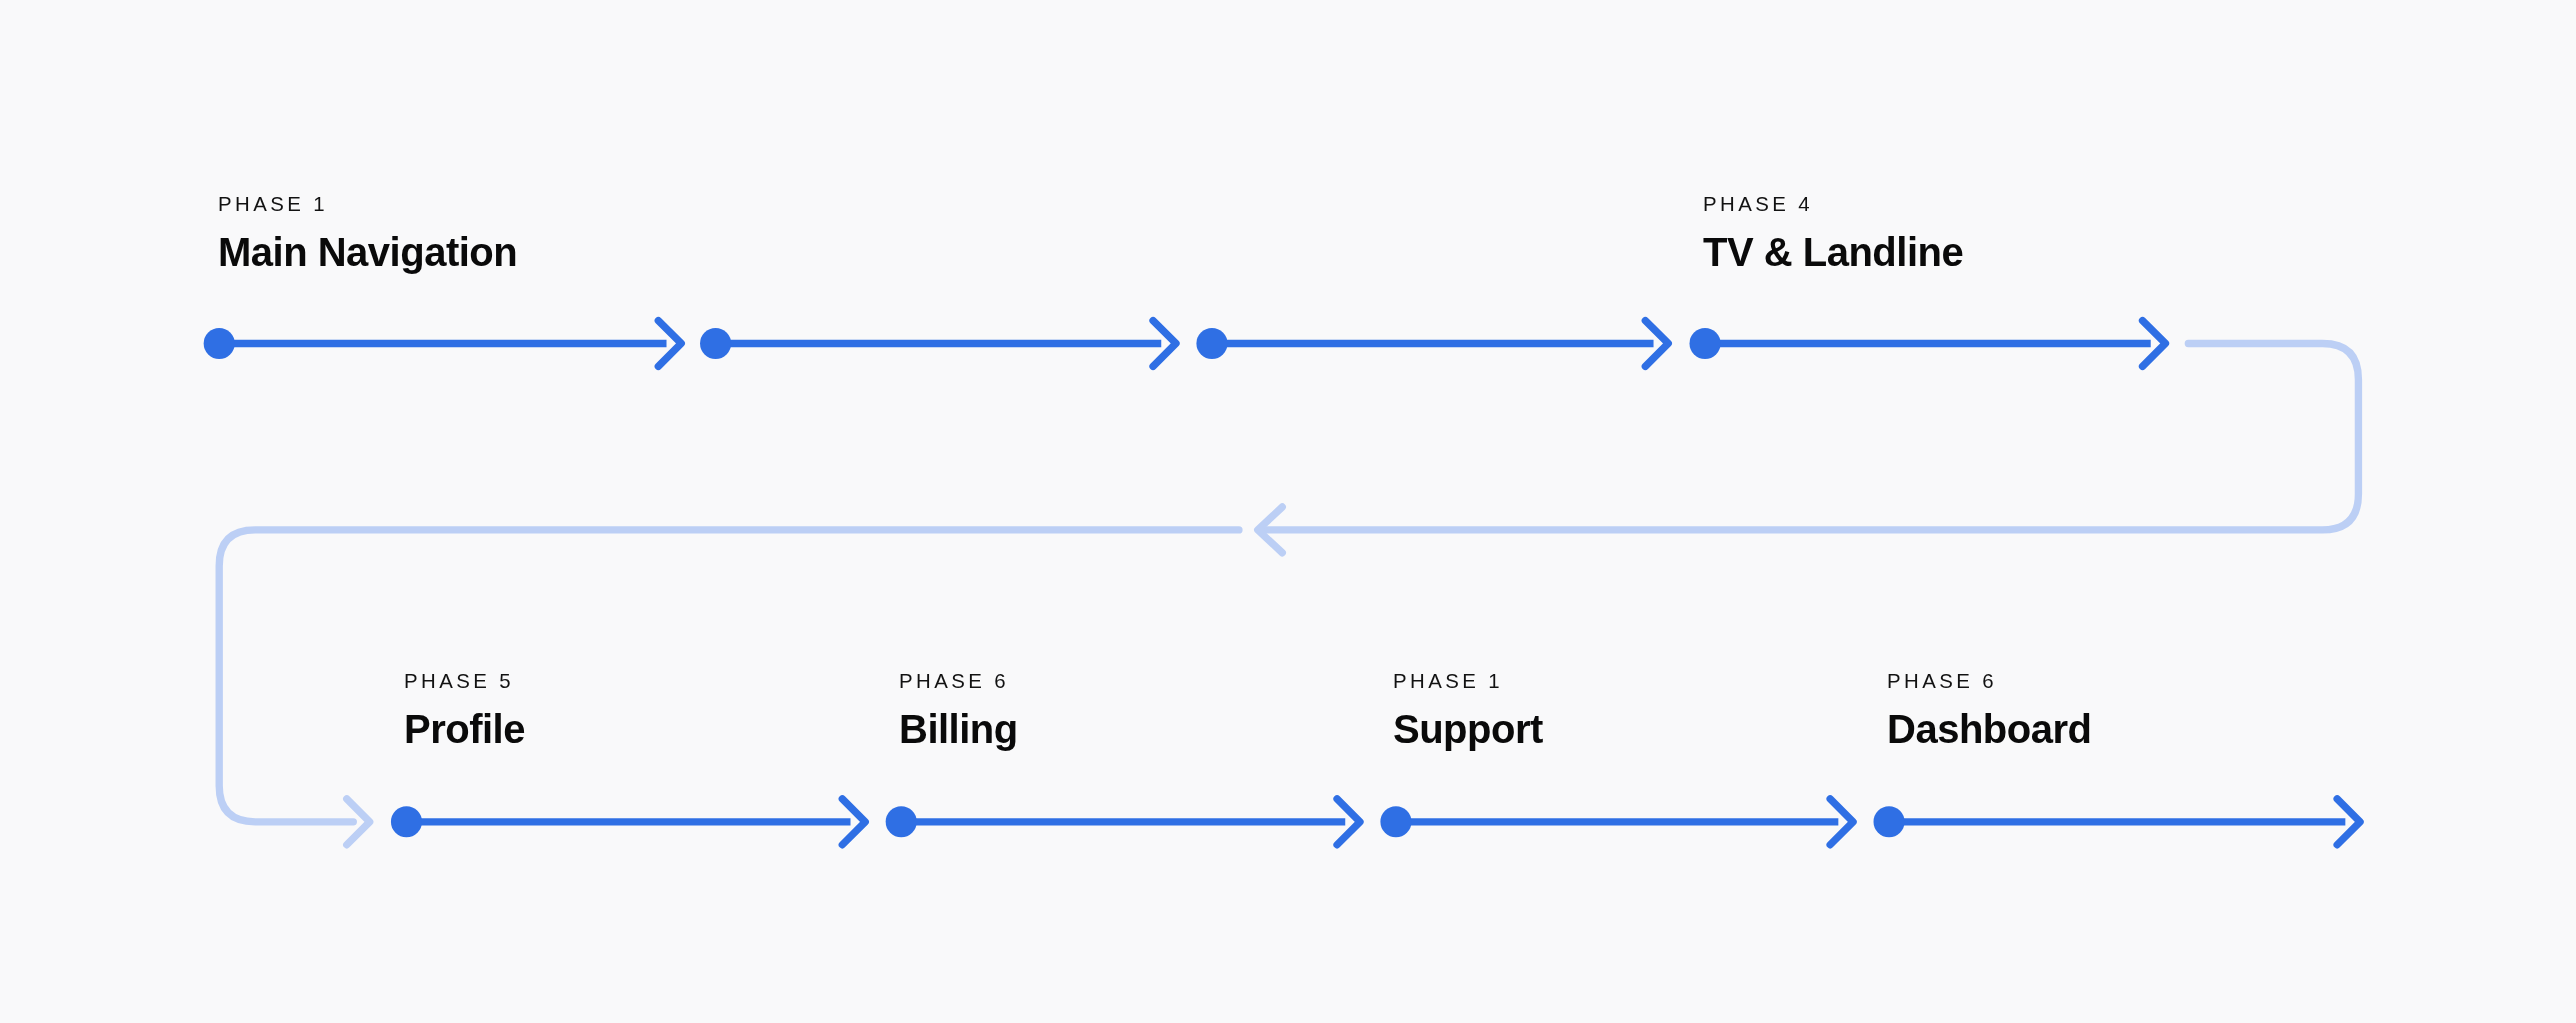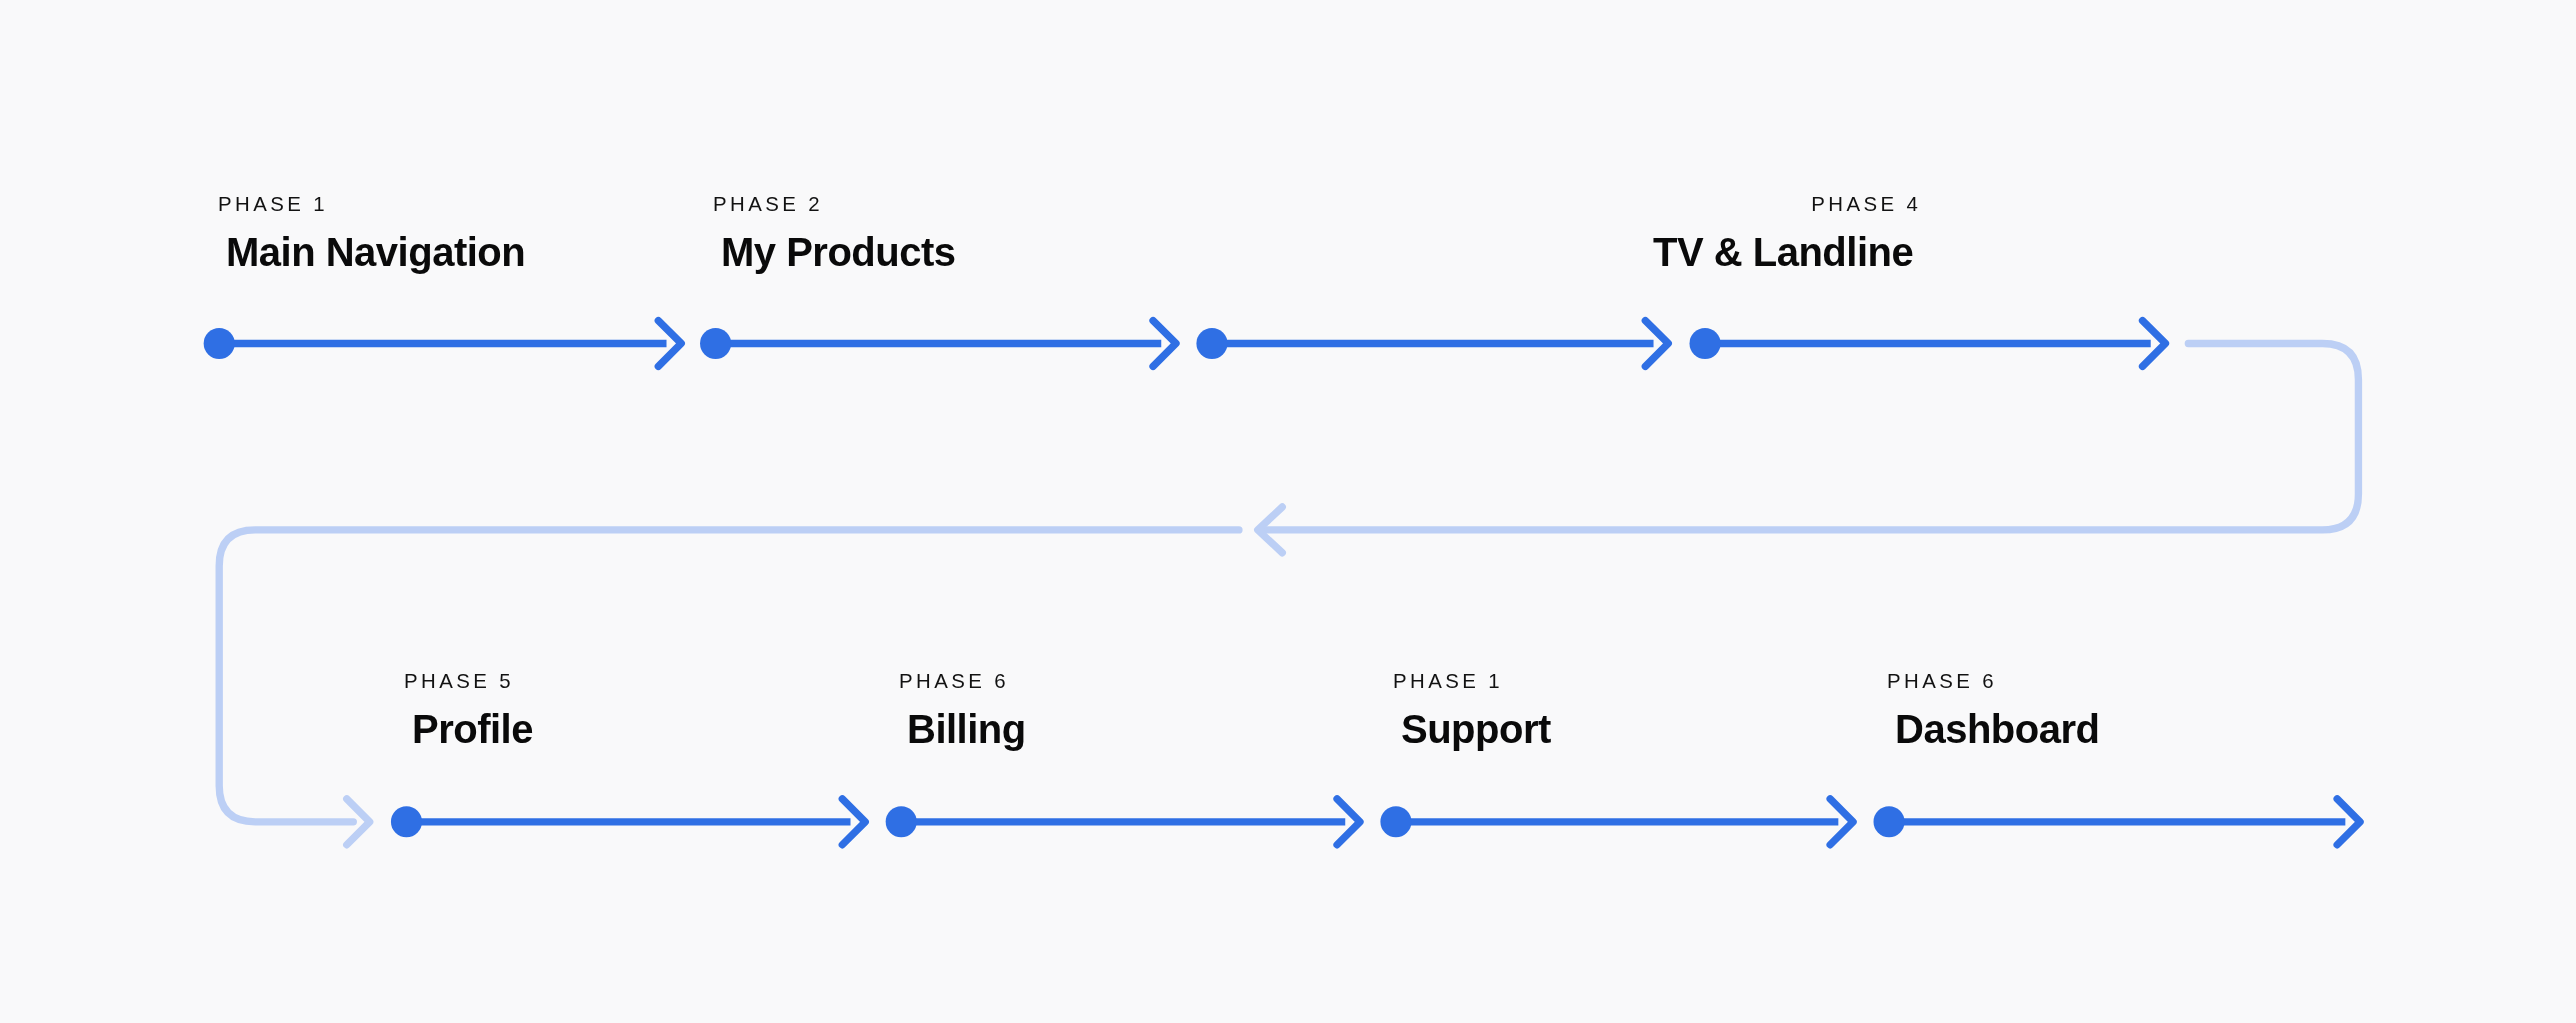--- a/index.html
+++ b/index.html
@@ -43,21 +43,21 @@
     margin: 0 0 18px 0;
     display: block;
   }
   .phase-title {
     font-family: "Liberation Sans", "DejaVu Sans", sans-serif;
     font-size: 40px;
     font-weight: 700;
     letter-spacing: -0.5px;
     color: #0a0a0a;
     line-height: 1;
-    margin: 8px;
+    margin: 0;
     display: block;
   }
 </style>
 </head>
 <body>
 
 <div id="stage">
 
   <svg id="flow-svg" viewBox="0 0 3150 1251" aria-hidden="true">
 
@@ -111,27 +111,23 @@
       <circle cx="1707" cy="1005" r="19" fill="#2f6fe4"></circle>
       <circle cx="2310" cy="1005" r="19" fill="#2f6fe4"></circle>
     </g>
   </svg>
 
   <div class="phase-node" style="left:218px; top:194px;">
     <span class="phase-kicker">PHASE 1</span>
     <span class="phase-title">Main Navigation</span>
   </div>
 
-  <div class="phase-node" style="left:713px; top:194px;">
-    <span class="phase-kicker">PHASE 2</span>
-    <span class="phase-title">My Products</span>
-  </div>
 
 
-  <div class="phase-node" style="left:1645px; top:194px;text-align:right;">
+  <div class="phase-node" style="left:1703px; top:194px;">
     <span class="phase-kicker">PHASE 4</span>
     <span class="phase-title">TV &amp; Landline</span>
   </div>
 
   <div class="phase-node" style="left:404px; top:671px;">
     <span class="phase-kicker">PHASE 5</span>
     <span class="phase-title">Profile</span>
   </div>
 
   <div class="phase-node" style="left:899px; top:671px;">

